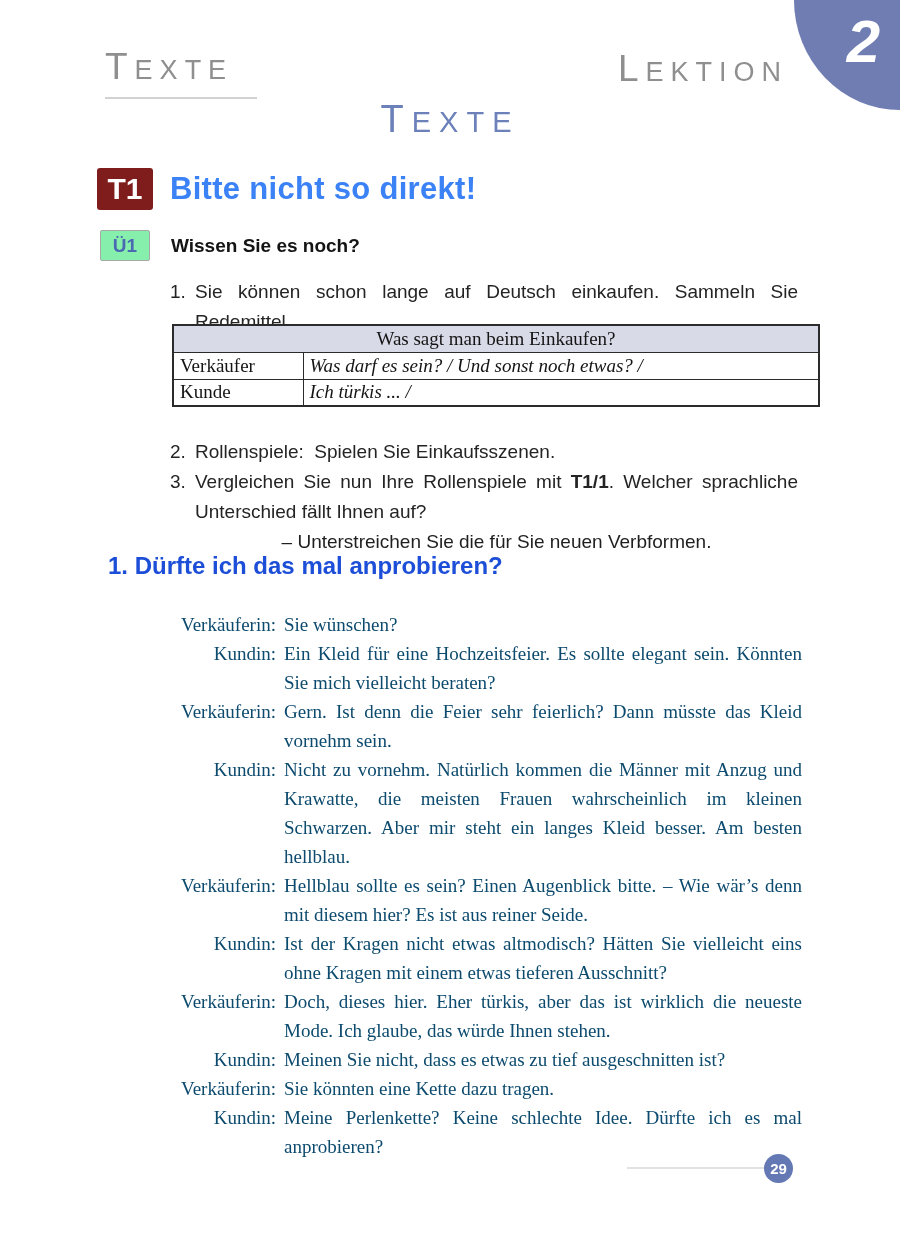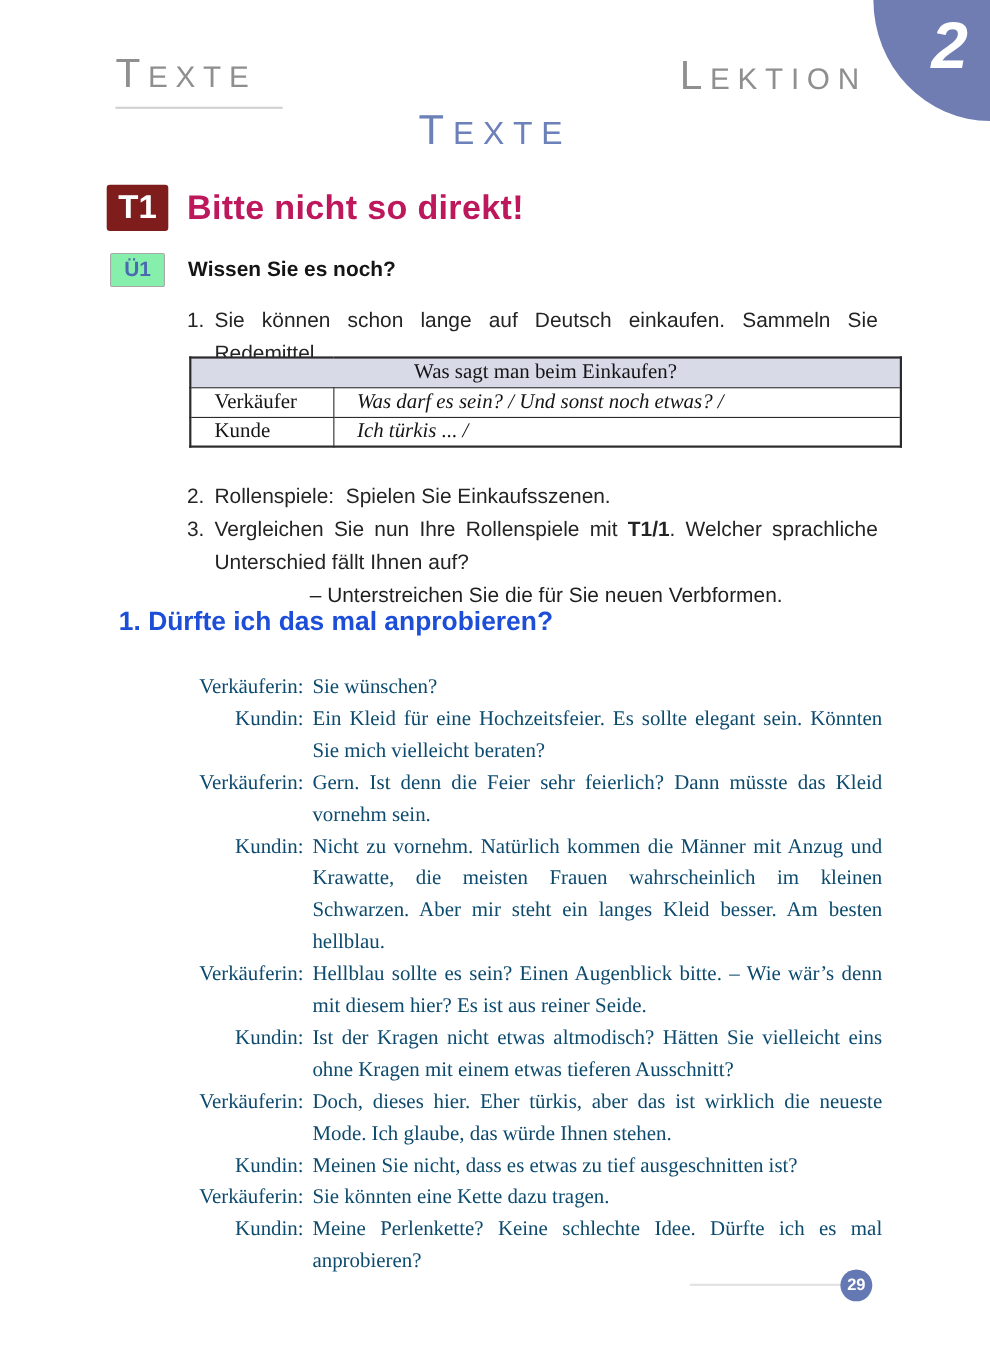--- a/index.html
+++ b/index.html
@@ -21,42 +21,42 @@
 
   .page-title { position:absolute; left:0; top:98px; width:900px; text-align:center;
                 color:#6c80ba; font-size:29px; letter-spacing:8px; text-transform:uppercase; }
   .page-title::first-letter { font-size:38px; }
 
   
   .section-row { position:absolute; left:97px; top:168px; display:flex; align-items:center; gap:17px; }
   .t1-badge { width:56px; height:42px; background:#7f1d1d; color:#fff; border-radius:3px;
               display:flex; align-items:center; justify-content:center;
               font-size:30px; font-weight:bold; }
-  .section-title { color:#be185d; font-size:31px; font-weight:bold; letter-spacing:0.3px; }
+  .section-title { color:#3b82f6; font-size:31px; font-weight:bold; letter-spacing:0.3px; }
 
   
   .exercise-row { position:absolute; left:100px; top:230px; display:flex; align-items:center; gap:21px; }
   .u1-badge { width:50px; height:31px; background:#86efac; border:1px solid #a8a8a8; border-radius:2px;
               display:flex; align-items:center; justify-content:center;
               color:#4a69b2; font-size:19px; font-weight:bold; }
   .exercise-title { font-size:19px; font-weight:bold; color:#141414; }
 
   
   .task { display:grid; grid-template-columns:25px 1fr; font-size:19px; line-height:30px; color:#242424; }
   .task .txt { text-align:justify; }
   .task-1 { position:absolute; left:170px; top:277px; width:628px; }
   .tasks-23 { position:absolute; left:170px; top:437px; width:628px; }
   .pre { white-space:pre-wrap; }
   .bold { font-weight:bold; }
   .task-sub { margin-left:25px; line-height:30px; font-size:19px; text-align:center; }
 
   
   .redemittel { position:absolute; left:172px; top:324px; width:648px; border-collapse:collapse;
                 font-family:"Liberation Serif", serif; font-size:19px; color:#141414; }
-  .redemittel th, .redemittel td { border:1px solid #2b2b2b; padding:1px 21px; height:27px; }
+  .redemittel th, .redemittel td { border:1px solid #2b2b2b; padding:1px 6px; height:27px; }
   .redemittel { border:2px solid #2b2b2b; }
   .redemittel th { background:#d9dae8; font-weight:normal; text-align:center; }
   .redemittel td.lbl { width:130px; }
   .redemittel td.val { font-style:italic; }
 
   
   .dialog-heading { position:absolute; left:108px; top:552px; color:#1d4ed8;
                     font-size:24px; font-weight:bold; }
   .dialog { position:absolute; left:170px; top:594px; width:632px;
             font-family:"Liberation Serif", serif; font-size:19px; line-height:29px; color:#0c4a6e;margin-top:16px; }

